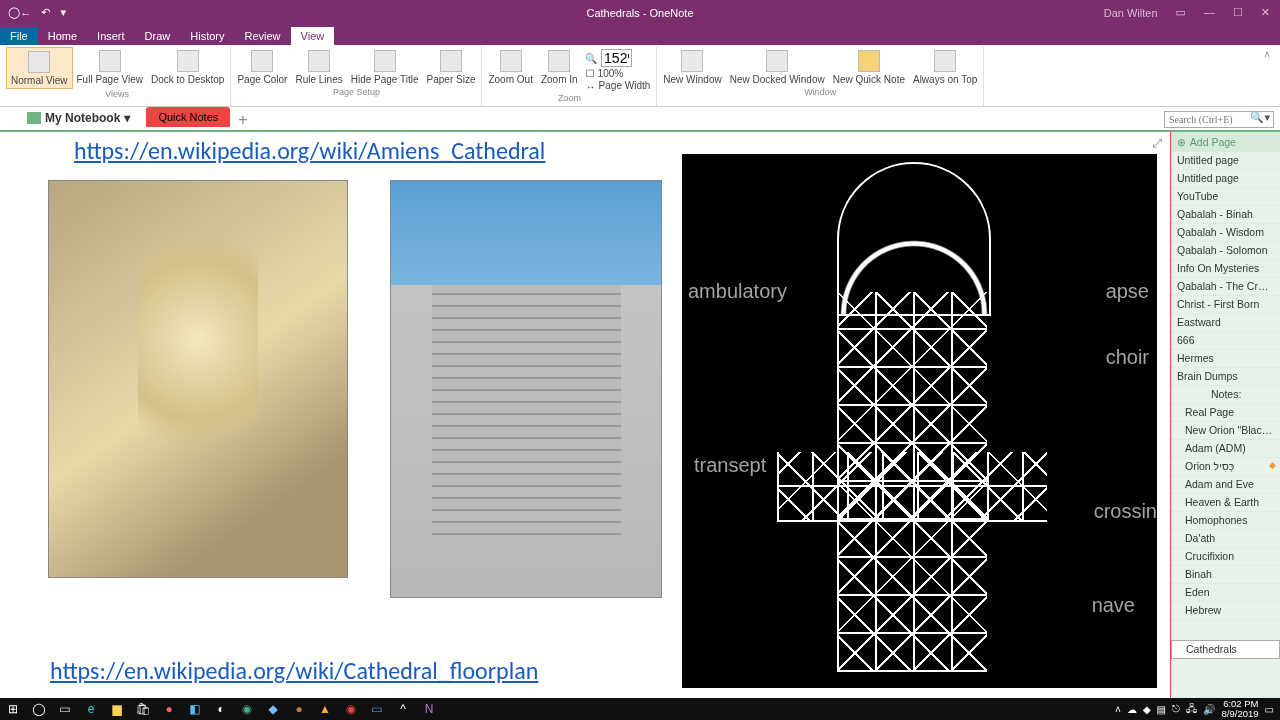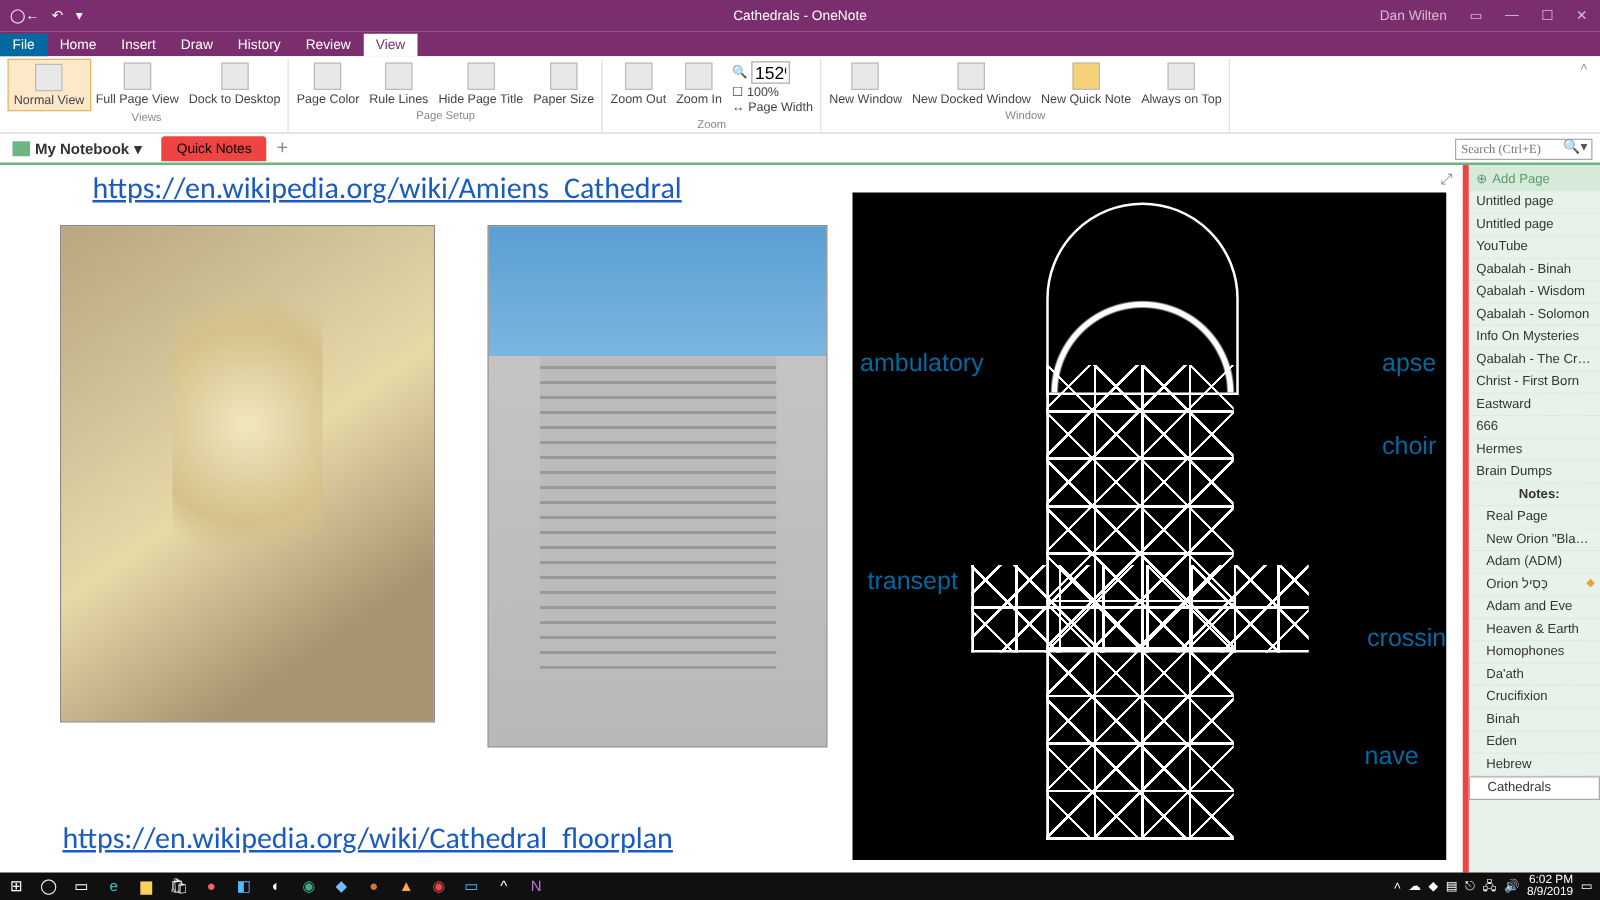--- a/index.html
+++ b/index.html
@@ -27,21 +27,21 @@
 .ribbtn { display:flex; flex-direction:column; align-items:center; justify-content:flex-start; padding:2px 4px; text-align:center; line-height:11px; cursor:pointer; min-width:34px; }
 .ribbtn .ico { width:22px; height:22px; background:#e8e8e8; border:1px solid #bbb; margin:1px auto 2px; }
 .ribbtn.sel { background:#fde9c9; border:1px solid #e8b763; }
 .rgname { font-size:9px; color:#888; text-align:center; padding-bottom:1px; }
 .zoomctl { display:flex; flex-direction:column; gap:1px; font-size:10px; padding:2px 4px; }
 .zoomctl div { display:flex; align-items:center; gap:3px; }
 .zoomctl input { width:31px; font-size:14px; border:1px solid #aaa; padding:0 2px; }
 .ribbon .collapse { margin-left:auto; padding:2px 6px; cursor:pointer; color:#888; }
 
 
-.nbhdr { height:25px; background:#fff; border-bottom:2px solid #6fb584; display:flex; align-items:center; position:relative; }
+.nbhdr { height:25px; background:#fff; border-bottom:2px solid #6fb584; display:flex; align-items:flex-start; position:relative;padding-left:17px; }
 .nbtitle { padding:4px 10px; font-size:12px; font-weight:600; color:#333; cursor:pointer; display:flex; align-items:center; gap:4px; }
 .nbtitle::before { content:""; display:inline-block; width:14px; height:12px; background:#6fb584; }
 .sectab { background:#ef4444; padding:4px 12px; font-size:11px; border-radius:3px 3px 0 0; margin-left:6px; cursor:pointer; position:relative; }
 .addsec { padding:4px 8px; color:#888; cursor:pointer; }
 .search { position:absolute; right:6px; top:2px; }
 .search input { width:110px; font-size:10px; padding:2px 4px; border:1px solid #aaa;font-family:Liberation Serif, serif; }
 .search .mag { position:absolute; right:4px; top:2px; font-size:11px; color:#555; }
 
 
 .main { position:absolute; top:132px; left:0; right:0; bottom:22px; display:flex; }
@@ -49,40 +49,40 @@
 .canvas .expand { position:absolute; top:4px; right:8px; color:#888; cursor:pointer; font-size:12px; }
 .link1 { position:absolute; left:74px; top:4px; color:#1a5bbf; font-size:24px; text-decoration:underline; cursor:pointer; font-family:Calibri,Arial,sans-serif; }
 .link2 { position:absolute; left:50px; top:524px; color:#1a5bbf; font-size:24px; text-decoration:underline; cursor:pointer; font-family:Calibri,Arial,sans-serif; }
 
 .img1 { position:absolute; left:48px; top:48px; width:300px; height:398px; background:linear-gradient(145deg,#b8a67e 0%,#d4c49a 30%,#e8d9a8 50%,#a89470 80%); border:1px solid #888; }
 .img1::after { content:""; position:absolute; left:30%; top:10%; width:40%; height:60%; background:radial-gradient(circle,#f2e7bf 0%,#d4c08a 60%,transparent 80%); }
 
 .img2 { position:absolute; left:390px; top:48px; width:272px; height:418px; background:linear-gradient(180deg,#5a9fd4 0%,#7bb5e0 25%,#c4c4c4 25%,#b8b8b8 100%); border:1px solid #888; }
 .img2::after { content:""; position:absolute; left:15%; top:25%; width:70%; height:60%; background:repeating-linear-gradient(0deg,#999 0 2px,#bbb 2px 12px); }
 
-.img3 { position:absolute; left:682px; top:22px; width:475px; height:534px; background:#000; color:#0369a1; font-family:Georgia,serif; }
+.img3 { position:absolute; left:682px; top:22px; width:475px; height:534px; background:#000; color:#a3a3a3; font-family:Georgia,serif; }
 .img3 .lbl { position:absolute; font-size:20px; }
 .img3 .plan { position:absolute; left:120px; top:8px; width:220px; height:520px; }
 .img3 .plan::before { content:""; position:absolute; left:50%; top:0; width:150px; height:150px; margin-left:-75px; border:2px solid #fff; border-radius:50% 50% 0 0; background:radial-gradient(circle at 50% 100%,transparent 40%,#fff 41%,#fff 43%,transparent 44%); }
 .img3 .grid { position:absolute; left:50%; top:130px; width:150px; height:380px; margin-left:-75px;
   background-image:repeating-linear-gradient(0deg,#fff 0 2px,transparent 2px 38px),repeating-linear-gradient(90deg,#fff 0 2px,transparent 2px 38px),repeating-linear-gradient(45deg,transparent 0 25px,#fff 25px 27px),repeating-linear-gradient(-45deg,transparent 0 25px,#fff 25px 27px);
 }
 .img3 .transept { position:absolute; left:50%; top:290px; width:270px; height:70px; margin-left:-135px;
   background-image:repeating-linear-gradient(0deg,#fff 0 2px,transparent 2px 35px),repeating-linear-gradient(90deg,#fff 0 2px,transparent 2px 35px),repeating-linear-gradient(45deg,transparent 0 23px,#fff 23px 25px),repeating-linear-gradient(-45deg,transparent 0 23px,#fff 23px 25px);
 }
 
 
-.pagelist { width:110px; background:#e7f3ea; border-left:5px solid #ef4444; font-size:10.5px; overflow:hidden; }
+.pagelist { width:110px; background:#e7f3ea; border-left:1px solid #ef4444; font-size:10.5px; overflow:hidden; }
 .addpage { padding:4px 6px; color:#5a9a6e; cursor:pointer; display:flex; align-items:center; gap:4px; background:#d6ead9; }
 .addpage::before { content:"⊕"; }
 .pgitem { padding:2px 6px; cursor:pointer; white-space:nowrap; overflow:hidden; text-overflow:ellipsis; color:#333; border-bottom:1px dotted #d4e6d9; line-height:13px; position:relative; }
-.pgitem.bold { font-weight:700;padding-left:40px; }
+.pgitem.bold { font-weight:400;padding-left:40px; }
 .pgitem.indent { padding-left:14px; }
 .pgitem.flag::after { content:"◆"; color:#e6a03c; position:absolute; right:4px; top:1px; font-size:9px; }
-.pgitem.sel { background:#fff; border:1px solid #aaa; }
+.pgitem.sel { background:#fff; border:1px solid #aaa;margin-top:20px; }
 
 
 .taskbar { position:absolute; bottom:0; left:0; right:0; height:22px; background:#101010; display:flex; align-items:center; }
 .taskbar .tbtn { width:26px; height:22px; display:flex; align-items:center; justify-content:center; color:#fff; font-size:12px; cursor:pointer; }
 .taskbar .tray { margin-left:auto; display:flex; align-items:center; gap:6px; color:#fff; font-size:10px; padding-right:6px; }
 .taskbar .clock { text-align:right; line-height:10px; font-size:9.5px; }
 </style>
 </head>
 <body>
 

